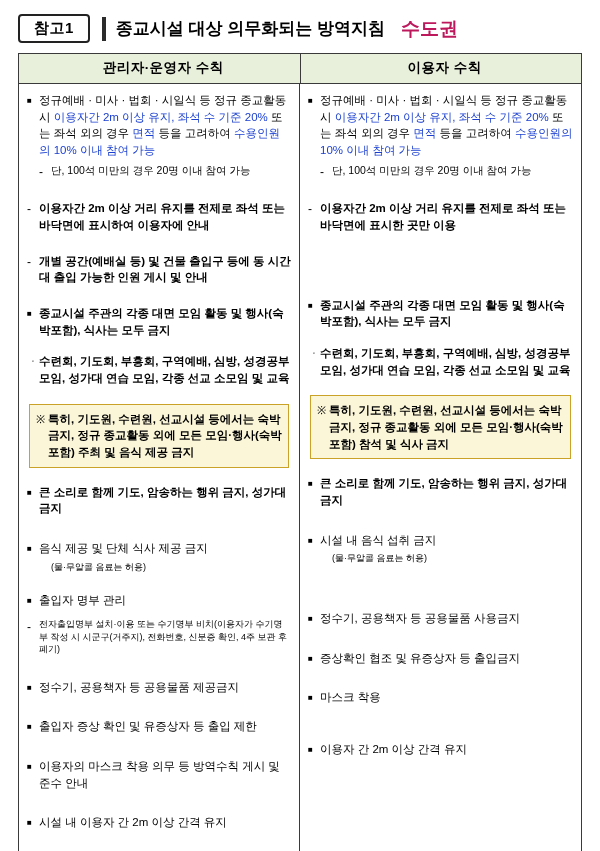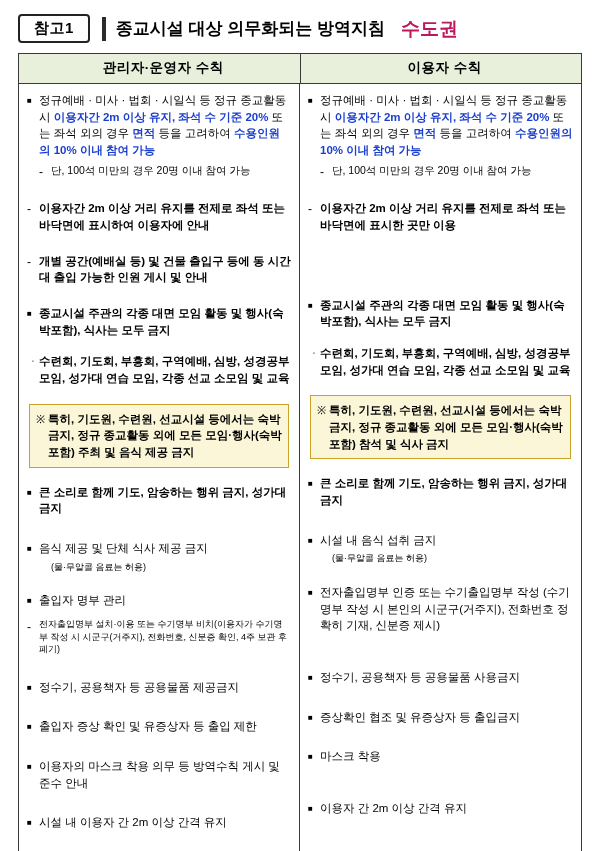--- a/index.html
+++ b/index.html
@@ -117,21 +117,21 @@
 
   .item.sub {
     margin-left: 12px;
     margin-top: -5px;
     margin-bottom: 9px;
   }
   .item.small { font-size: 10.5px; }
   .item.tiny { font-size: 9px; line-height: 1.4; }
 
   .b { font-weight: bold; }
-  .blue { color: #1a3fd0; font-weight: bold; }
+  .blue { color: #1a3fd0; font-weight: normal; }
 
   .spacer-6 { height: 6px; }
   .spacer-10 { height: 10px; }
   .spacer-14 { height: 14px; }
   .spacer-20 { height: 20px; }
   .spacer-26 { height: 26px; }
   .spacer-34 { height: 34px; }
 
   
   .hl-box {
@@ -329,24 +329,20 @@
           <span class="bullet"></span>
           <span class="txt">시설 내 음식 섭취 금지</span>
         </div>
         <div class="item sub tiny">
           <span class="bullet"></span>
           <span class="txt">(물·무알콜 음료는 허용)</span>
         </div>
 
         <div class="spacer-10"></div>
 
-        <div class="item sq">
-          <span class="bullet"></span>
-          <span class="txt">전자출입명부 인증 또는 수기출입명부 작성 (수기명부 작성 시 본인의 시군구(거주지), 전화번호 정확히 기재, 신분증 제시)</span>
-        </div>
 
         <div class="spacer-26"></div>
 
         <div class="item sq">
           <span class="bullet"></span>
           <span class="txt">정수기, 공용책자 등 공용물품 사용금지</span>
         </div>
 
         <div class="spacer-14"></div>
 

